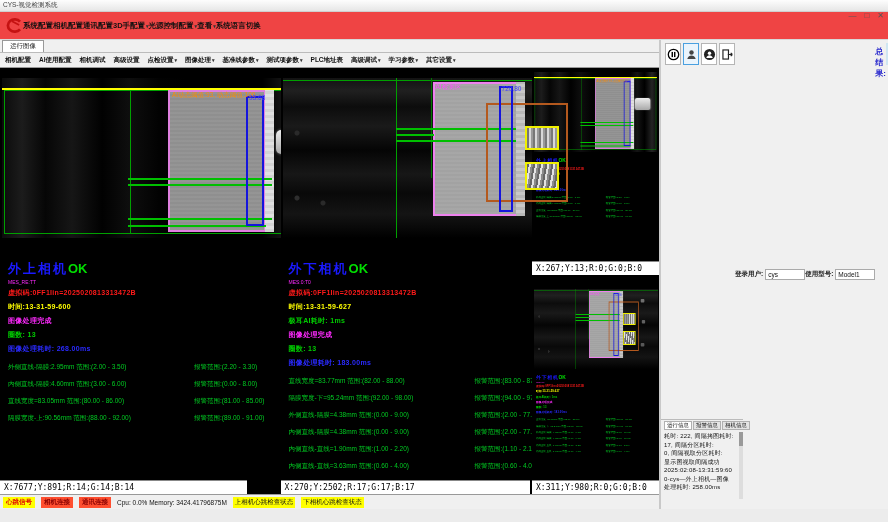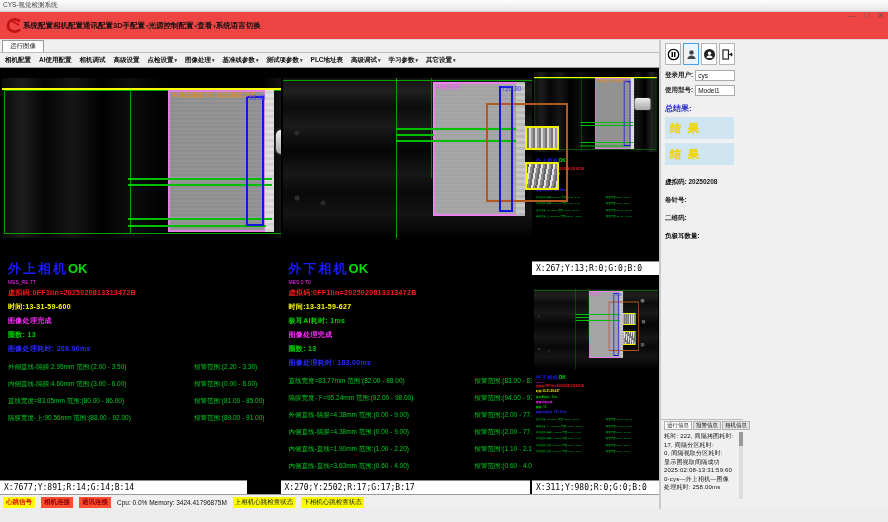--- a/index.html
+++ b/index.html
@@ -95,21 +95,21 @@
   
   .mini-scene-wrap{height:82px;overflow:hidden;margin:4px 0 0 2px;}
   .mini-scale{position:relative!important;top:0!important;left:0!important;transform:scale(0.368,0.5);transform-origin:0 0;}
   .mini-overlay-wrap{height:100px;overflow:hidden;margin:3px 0 0 4px;}
   .ov-scale{position:relative!important;top:0!important;left:0!important;width:330px;transform:scale(0.375);transform-origin:0 0;}
 
   
   .coordbar{position:absolute;left:0;right:0;bottom:0;height:13px;background:#fff;border-top:1px solid #888;font-family:"DejaVu Sans Mono",monospace;font-size:8px;color:#000;line-height:13px;padding-left:4px;}
 
   
-  .sidebar{width:76px;background:#f0f0f0;border-left:2px solid #c9c9c9;display:flex;flex-direction:column;padding:3px 2px 0 4px;position:relative;}
+  .sidebar{width:76px;background:#f0f0f0;border-left:2px solid #c9c9c9;display:flex;flex-direction:row;padding:3px 2px 0 4px;position:relative;}
   .sb-buttons{display:flex;gap:2px;margin-bottom:5px;}
   .sb-btn{width:16px;height:22px;background:#fff;border:1px solid #b5b5b5;padding:0;display:flex;align-items:center;justify-content:center;}
   .sb-btn.selected{border:1px solid #4aa0e0;background:#eaf4fc;}
   .sb-btn svg{width:13px;height:13px;}
   .sb-field{font-size:6.5px;font-weight:bold;color:#222;margin-bottom:4px;display:flex;align-items:center;gap:2px;white-space:nowrap;}
   .sb-input{display:inline-block;width:34px;background:#fff;border:1px solid #aaa;font-size:6.5px;font-weight:normal;padding:1px 2px;color:#111;}
   .sb-total{font-size:8px;font-weight:bold;color:#2222cc;margin:3px 0 3px;}
   .sb-result{width:64px;height:22px;background:#cfe6f2;color:#f5d800;font-size:11px;font-weight:bold;letter-spacing:7px;line-height:22px;padding-left:5px;margin-bottom:4px;text-shadow:0 0 1px #e0c000;}
   .sb-info{font-size:6.5px;font-weight:bold;color:#111;margin-top:9px;white-space:nowrap;}
   .sb-log{position:absolute;left:0;right:0;bottom:8px;height:80px;border-top:1px solid #bbb;background:#f0f0f0;padding:1px 5px 0 3px;}

